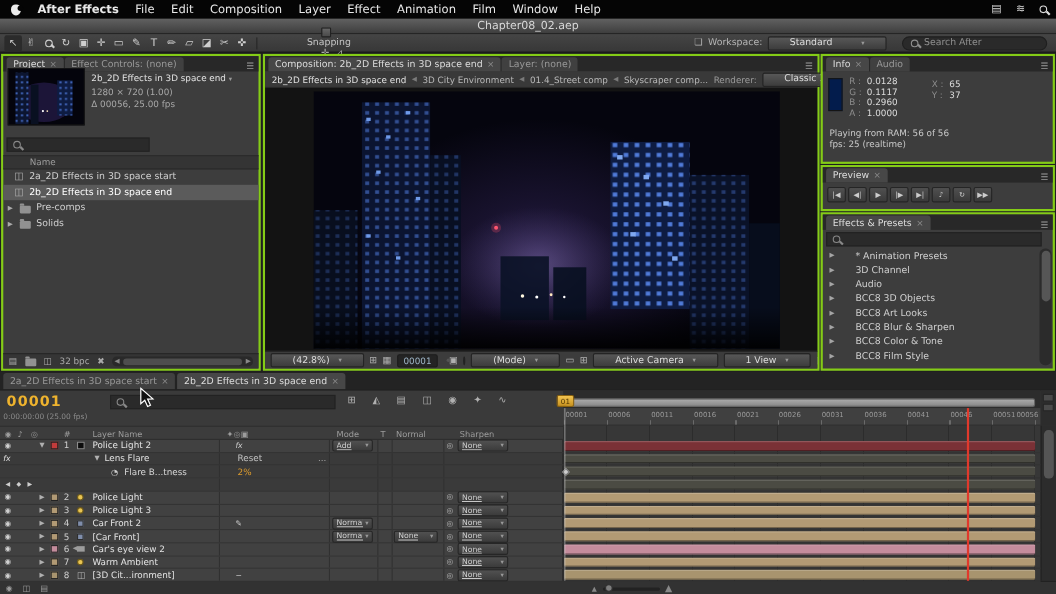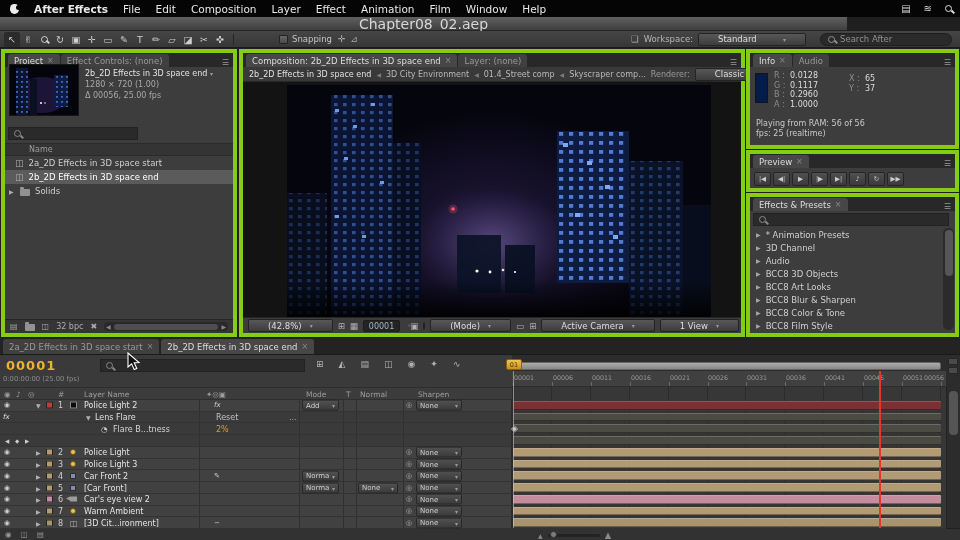--- a/index.html
+++ b/index.html
@@ -10,37 +10,37 @@
 
 .menubar{position:absolute;left:0;top:0;width:960px;height:17px;background:#050505;display:flex;align-items:center;gap:15px;padding:0 10px;font-size:10.5px;color:#e8e8e8;}
 .apple-icon{width:9px;height:10px;background:#ececec;border-radius:45% 45% 48% 48%;position:relative;flex:0 0 auto;}
 .apple-icon::after{content:"";position:absolute;right:-2px;top:1px;width:5px;height:5px;border-radius:50%;background:#050505;}
 .menubar .app-name{font-weight:bold;}
 .menu-right{position:absolute;right:8px;top:0;height:17px;display:flex;align-items:center;gap:13px;color:#ddd;font-size:10px;}
 .mag{position:relative;width:7px;height:7px;border:1.3px solid currentColor;border-radius:50%;display:inline-block;flex:0 0 auto;}
 .mag::after{content:"";position:absolute;width:4px;height:1.6px;background:currentColor;transform:rotate(45deg);right:-3.5px;bottom:-1.5px;}
 
 
-.titlebar{position:absolute;left:0;top:17px;width:847px;height:14px;background:linear-gradient(#616161,#3e3e3e);border-bottom:1px solid #252525;text-align:center;font-size:14px;color:#d8d8d8;line-height:14px;}
+.titlebar{position:absolute;left:0;top:17px;width:960px;height:14px;background:linear-gradient(#616161,#3e3e3e);border-bottom:1px solid #252525;text-align:center;font-size:10px;color:#d8d8d8;line-height:14px;}
 
 
 .toolbar{position:absolute;left:0;top:31px;width:960px;height:17px;background:linear-gradient(#454545,#373737);border-bottom:1px solid #1b1b1b;display:flex;align-items:center;padding:0 4px;color:#c0c0c0;}
 .tool{width:16px;height:15px;display:flex;align-items:center;justify-content:center;font-size:9.5px;color:#cfcfcf;}
 .tool.active{background:#2b2b2b;border-radius:2px;}
 .tsep{width:1px;height:11px;background:#262626;margin:0 5px;}
 .chk{width:9px;height:9px;background:linear-gradient(#666,#4a4a4a);border:1px solid #222;border-radius:1px;margin-right:4px;}
-.snap-wrap{display:flex;align-items:center;margin-left:40px;font-size:8.5px;color:#c5c5c5;}
+.snap-wrap{display:flex;align-items:center;margin-left:40px;font-size:8.5px;color:#c5c5c5;flex-direction:column;}
 .snap-icons{display:flex;gap:5px;margin-left:6px;color:#aaa;font-size:9px;}
 .ws-wrap{display:flex;align-items:center;gap:5px;margin-left:auto;font-size:8.5px;color:#b5b5b5;}
 .dd{height:13px;background:linear-gradient(#585858,#3c3c3c);border:1px solid #242424;border-radius:2px;padding:0 19px;display:flex;align-items:center;gap:8px;font-size:8.5px;color:#ddd;white-space:nowrap;}
 .dar{color:#999;font-size:6px;font-weight:normal;margin-left:auto;}
 .searchbox{height:13px;background:#2a2a2a;border:1px solid #1f1f1f;border-radius:7px;display:flex;align-items:center;gap:5px;padding:0 7px;color:#8f8f8f;font-size:8.5px;width:132px;margin-left:14px;margin-right:4px;}
 
 
-.panel{position:absolute;background:#3d3d3d;border:4px solid #84cc16;}
+.panel{position:absolute;background:#3d3d3d;border:2px solid #84cc16;}
 .tabstrip{position:absolute;left:0;top:0;right:0;height:14px;background:#282828;display:flex;align-items:flex-end;gap:1px;padding-left:3px;font-size:8.5px;}
 .tab{height:13px;display:flex;align-items:center;gap:4px;padding:0 6px;background:#404040;color:#989898;border-radius:3px 3px 0 0;white-space:nowrap;}
 .tab.active{background:#474747;color:#ddd;}
 .tab .x{color:#8a8a8a;font-size:8px;}
 .panelmenu{margin-left:auto;display:flex;align-items:center;gap:4px;padding-right:4px;color:#9a9a9a;font-size:8px;}
 
 
 #projectPanel{left:1px;top:49px;width:236px;height:288px;}
 .thumb{position:absolute;left:4px;top:11px;width:70px;height:52px;border:1px solid #161616;background:#04040c;}
 .proj-meta{position:absolute;left:80px;top:15px;font-size:8px;line-height:11px;color:#a8a8a8;white-space:nowrap;}
@@ -80,21 +80,21 @@
 .channels .k,.coords .k{color:#8d8d8d;display:inline-block;width:16px;}
 .channels .v,.coords .v{color:#dcdcdc;}
 .coords{position:absolute;left:99px;top:21px;font-size:8px;line-height:9.5px;}
 .info-status{position:absolute;left:6px;top:66px;font-size:8px;line-height:10px;color:#c9c9c9;white-space:nowrap;}
 #previewPanel{left:746px;top:150px;width:213px;height:42px;}
 .pbtns{position:absolute;left:4px;top:18px;display:flex;gap:2px;}
 .pb{width:17px;height:14px;background:linear-gradient(#505050,#3a3a3a);border:1px solid #252525;border-radius:2px;display:flex;align-items:center;justify-content:center;font-size:6.5px;color:#ccc;white-space:nowrap;}
 #effectsPanel{left:746px;top:193px;width:213px;height:144px;}
 .fx-search{position:absolute;left:3px;top:16px;width:196px;height:13px;background:#2a2a2a;border:1px solid #222;display:flex;align-items:center;gap:5px;padding:0 5px;color:#888;}
 .fx-list{position:absolute;left:0;top:31px;width:200px;}
-.fxrow{height:13px;display:flex;align-items:center;gap:5px;padding-left:6px;font-size:8.5px;color:#cfcfcf;white-space:nowrap;}
+.fxrow{height:13px;display:flex;align-items:center;gap:19px;padding-left:6px;font-size:8.5px;color:#cfcfcf;white-space:nowrap;}
 .fxrow .tw{font-size:6px;color:#a5a5a5;}
 .vscroll{position:absolute;right:1px;top:31px;bottom:3px;width:11px;background:#2b2b2b;border-radius:5px;}
 .vthumb{position:absolute;left:1.5px;top:2px;width:8px;height:46px;background:#565656;border-radius:4px;}
 
 
 .tl-tabs{position:absolute;left:0;top:338px;width:960px;height:16px;background:#232323;display:flex;align-items:flex-end;gap:2px;padding-left:3px;font-size:8.5px;}
 .tl-tabs .tab{height:15px;}
 
 
 .timeline{position:absolute;left:0;top:354px;width:960px;height:174px;background:#3a3a3a;border-top:1px solid #1a1a1a;}
@@ -125,21 +125,21 @@
 .l-icon{left:70px;}
 .l-icon.solid{width:7px;height:7px;background:#0c0c0c;border:1px solid #8d8d8d;}
 .l-icon.solid2{width:6px;height:6px;background:#7f8daa;border:1px solid #2e2e2e;}
 .l-icon.bulb{width:6px;height:6px;background:#e9c553;border-radius:50%;border:1px solid #6e5a1a;}
 .l-icon.camg{width:7px;height:5px;background:#9c9c9c;}
 .l-icon.camg::after{content:"";position:absolute;left:-4px;top:0;border-right:4px solid #9c9c9c;border-top:2.5px solid transparent;border-bottom:2.5px solid transparent;}
 .l-icon.compg{font-size:8px;color:#b5b5b5;}
 .l-name{left:84px;color:#e3e3e3;}
 .l-fx{left:214px;font-style:italic;font-size:7px;color:#cfcfcf;}
 .selbox{height:11px;background:linear-gradient(#515151,#3b3b3b);border:1px solid #262626;border-radius:2px;font-size:7px;color:#cfcfcf;display:flex;align-items:center;padding:0 3px;gap:2px;overflow:hidden;}
-.selbox i{font-style:normal;overflow:hidden;white-space:nowrap;}
+.selbox i{font-style:normal;overflow:hidden;white-space:nowrap;text-decoration:underline;}
 .l-mode{left:302px;width:37px;}
 .l-trkmat{left:358px;width:40px;}
 .l-parent-ic{left:406px;font-size:7px;color:#b5b5b5;}
 .l-parent{left:416px;width:46px;}
 .l-fxbadge{left:3px;font-style:italic;font-size:7px;color:#e0e0e0;}
 .l-etwirl{left:86px;font-size:6px;color:#b0b0b0;}
 .l-ename{left:95px;color:#e0e0e0;}
 .l-reset{left:216px;color:#c0c0c0;}
 .l-more{left:289px;color:#a8a8a8;}
 .l-stop{left:101px;font-size:7.5px;color:#cfcfcf;}
@@ -273,20 +273,25 @@
       <span>Name</span>
     </div>
     <div class="proj-rows">
       <div class="prow">
         <span class="comp-ic">◫</span>
         <span>2a_2D Effects in 3D space start</span>
       </div>
       <div class="prow selected">
         <span class="comp-ic">◫</span>
         <span>2b_2D Effects in 3D space end</span>
+      </div>
+      <div class="prow">
+        <span class="tw">▶</span>
+        <span class="ficon"></span>
+        <span>Pre-comps</span>
       </div>
       <div class="prow">
         <span class="tw">▶</span>
         <span class="ficon"></span>
         <span>Solids</span>
       </div>
     </div>
     <div class="proj-bottom">
       <span>▤</span>
       <span class="ficon"></span>

